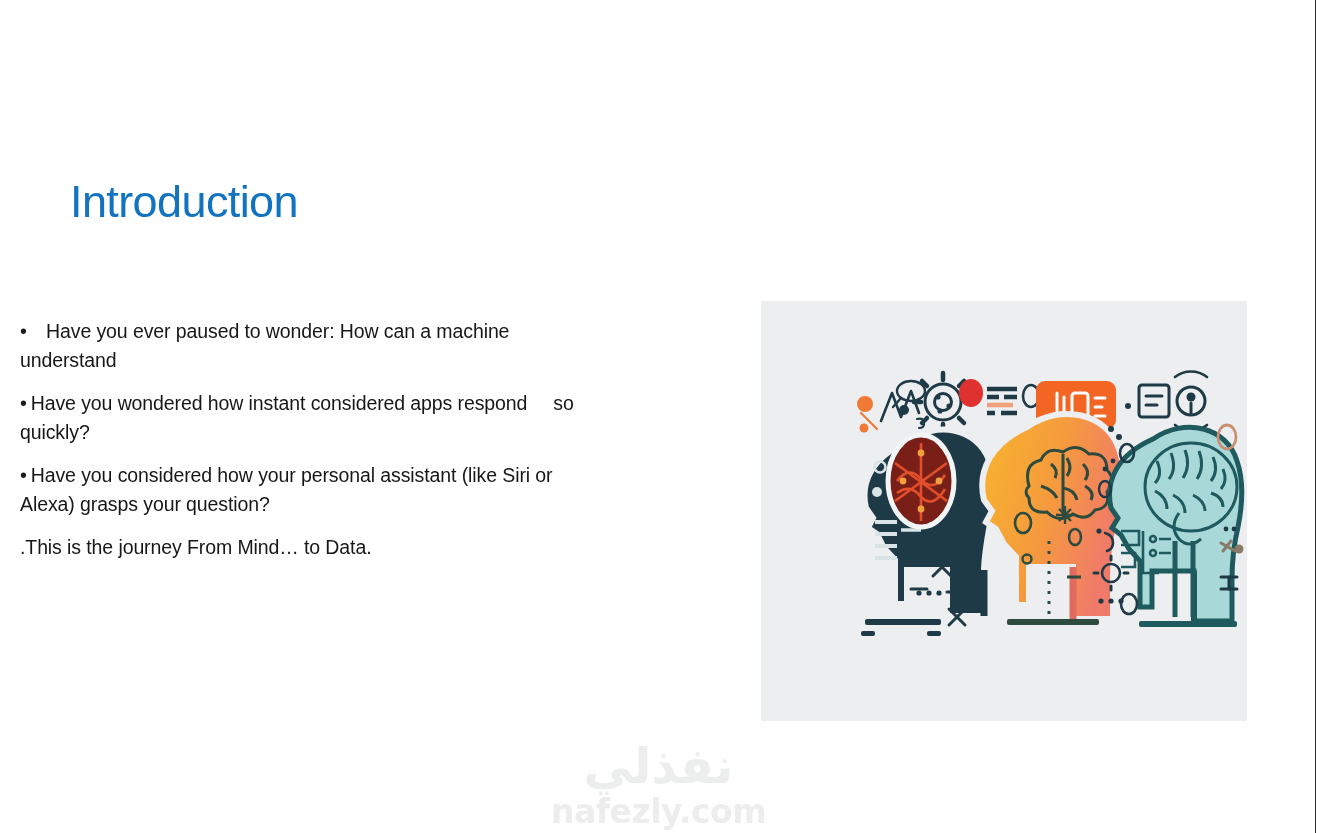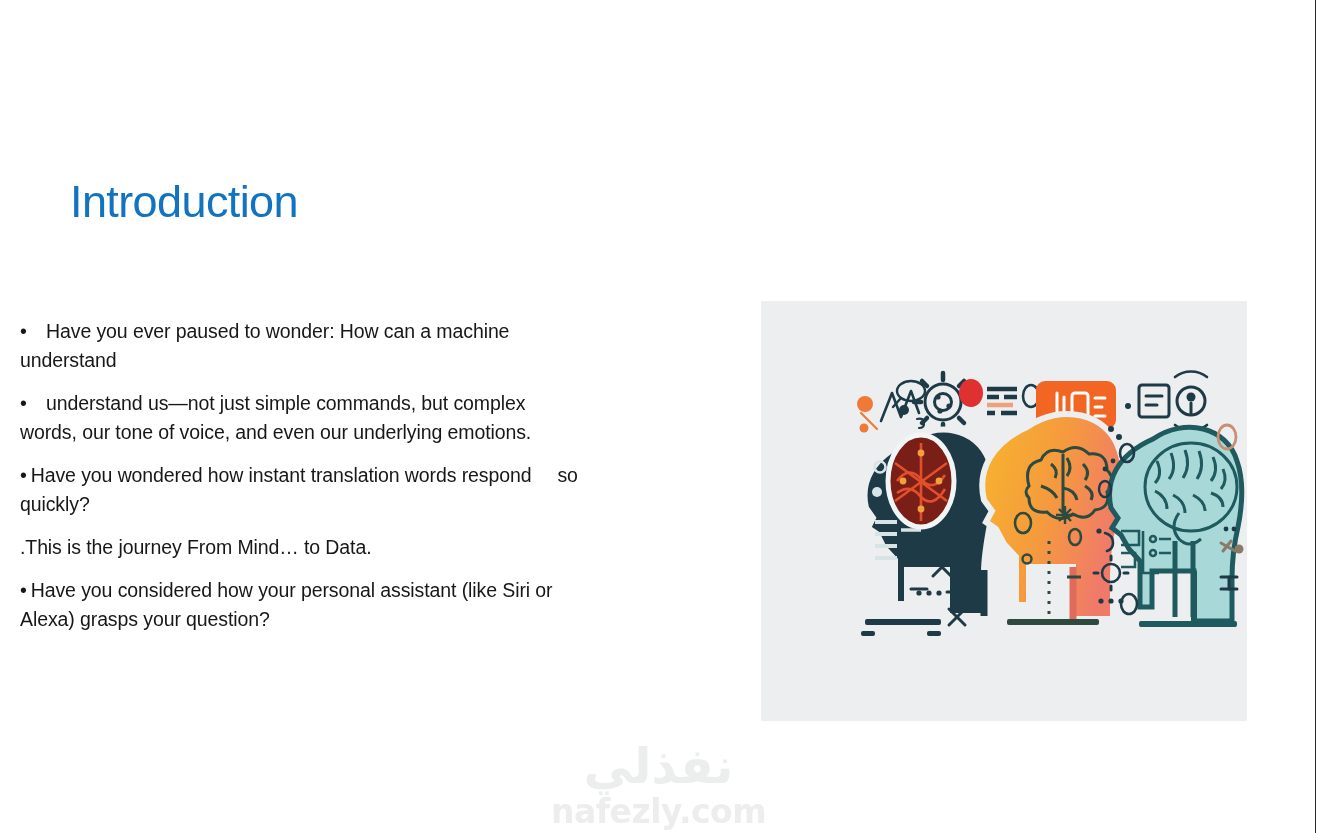--- a/index.html
+++ b/index.html
@@ -124,34 +124,31 @@
   <div class="slide-title">Introduction</div>
 
   <div class="body-col">
 
     <p class="para tabbed">
       <span class="bullet-mark">•</span><span>Have you ever paused to wonder: How can a machine understand</span>
     </p>
 
 
 
-    <p class="para tabbed">
-      <span class="bullet-mark">•</span><span>understand us—not just simple commands, but complex words, our tone of voice, and even our underlying emotions.</span>
+
+    <p class="para">
+      <span>•</span><span class="gap-sm"></span><span>Have you wondered how instant considered apps respond</span><span class="gap-md"></span><span>so quickly?</span>
     </p>
 
     <p class="para">
-      <span>•</span><span class="gap-sm"></span><span>Have you wondered how instant translation words respond</span><span class="gap-md"></span><span>so quickly?</span>
+      <span>•</span><span class="gap-sm"></span><span>Have you considered how your personal assistant (like Siri or Alexa) grasps your question?</span>
     </p>
 
     <p class="para">
       <span>.This is the journey From Mind… to Data.</span>
-    </p>
-
-    <p class="para">
-      <span>•</span><span class="gap-sm"></span><span>Have you considered how your personal assistant (like Siri or Alexa) grasps your question?</span>
     </p>
 
   </div>
 
   <div class="illus-panel">
     <svg width="486" height="420" viewBox="0 0 486 420">
       <rect x="0" y="0" width="486" height="420" fill="#eceef0"></rect>
 
       <g stroke-linecap="round" stroke-linejoin="round">
 

